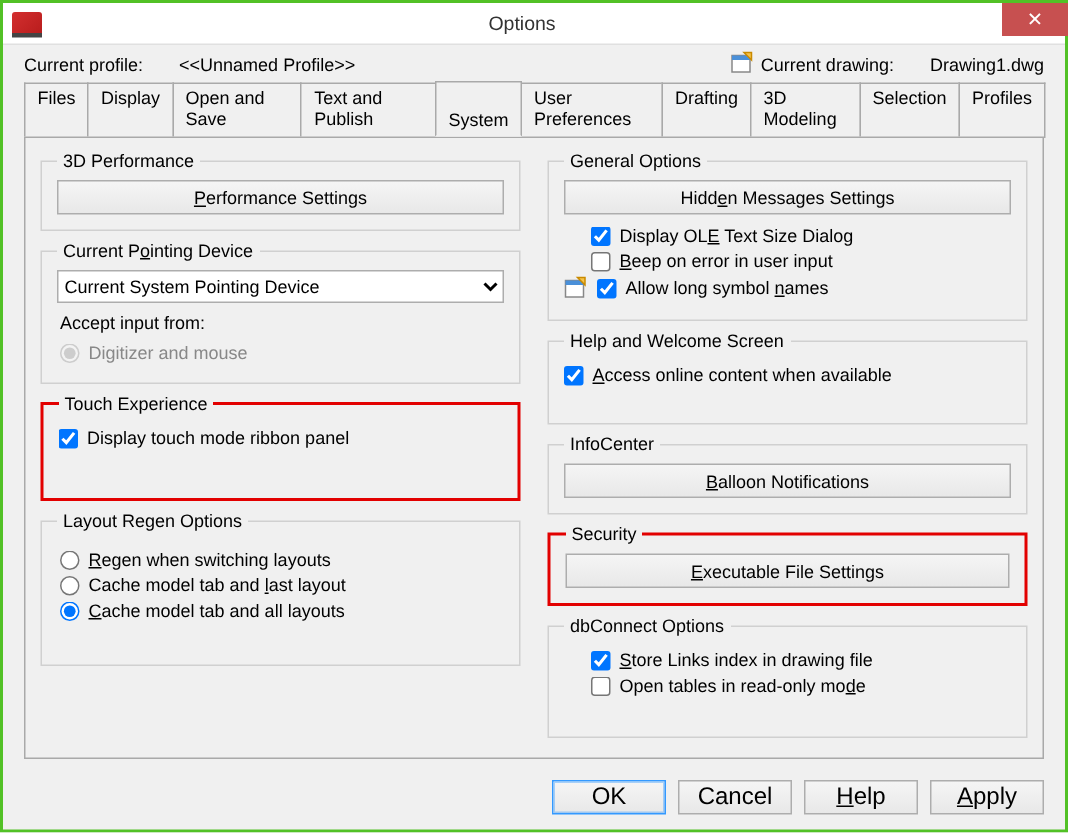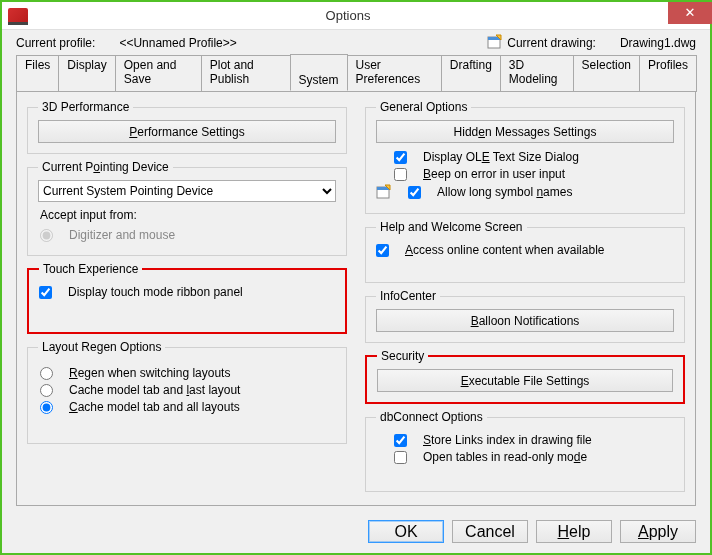--- a/index.html
+++ b/index.html
@@ -18,21 +18,21 @@
   .tab { border:1px solid #a9a9a9; border-bottom:none; background:#f0f0f0; padding: 2px 8px 3px 8px; font-size:12px; margin-right:-1px; cursor:pointer; position:relative; top:1px;}
   .tab.active { background:#f0f0f0; border-bottom:1px solid #f0f0f0; z-index:2; padding-top:18px; top:0px; }
   .tab-panel { flex:1; margin: 0 14px 8px 14px; border:1px solid #a9a9a9; background:#f0f0f0; padding: 8px 10px; display:flex; gap:18px; position:relative; }
   .col { flex:1; display:flex; flex-direction:column; gap:6px; }
   fieldset { border:1px solid #d0d0d0; padding: 6px 10px 10px 10px; margin:0; position:relative; }
   fieldset.highlight { border:2px solid #e20000; }
   legend { padding: 0 4px; font-size:12px; color:#000; }
   .btn-wide { width:100%; height:23px; border:1px solid #adadad; background: linear-gradient(#f5f5f5,#e8e8e8); font-size:12px; cursor:pointer; }
   select.combo { width:100%; height:22px; border:1px solid #adadad; background:#fff; font-size:12px; }
   .sub { margin-left: 2px; margin-top: 6px; }
-  .radio-row, .check-row { display:flex; align-items:center; gap:16px; margin: 3px 0; font-size:12px; }
+  .radio-row, .check-row { display:flex; align-items:center; gap:6px; margin: 3px 0; font-size:12px; }
   .radio-row.disabled span { color:#888; }
   input[type=radio], input[type=checkbox] { margin:0; width:13px; height:13px; }
   .u { text-decoration: underline; }
   .row-gap { height: 4px; }
   .footer { display:flex; justify-content:flex-end; gap:8px; padding: 6px 14px 10px 14px; }
   .dlg-btn { width:76px; height:23px; border:1px solid #adadad; background:linear-gradient(#f5f5f5,#e8e8e8); font-size:16px; cursor:pointer; }
   .dlg-btn.default { border:1px solid #3399ff; box-shadow: 0 0 0 1px rgba(51,153,255,.4) inset; }
   .dwg-svg { vertical-align: middle; }
 </style>
 </head>
@@ -55,21 +55,21 @@
         <path d="M9 1 L14 1 L14 6 Z" fill="#f6c34a" stroke="#c98a00"></path>
       </svg>
     <span style="margin-left:4px; margin-right:24px;">Current drawing:</span>
     <span>Drawing1.dwg</span>
   </div>
 
   <div class="tabs">
     <div class="tab">Files</div>
     <div class="tab">Display</div>
     <div class="tab">Open and Save</div>
-    <div class="tab">Plot and Publish</div>
+    <div class="tab">Text and Publish</div>
     <div class="tab active">System</div>
     <div class="tab">User Preferences</div>
     <div class="tab">Drafting</div>
     <div class="tab">3D Modeling</div>
     <div class="tab">Selection</div>
     <div class="tab">Profiles</div>
   </div>
 
   <div class="tab-panel">
 

